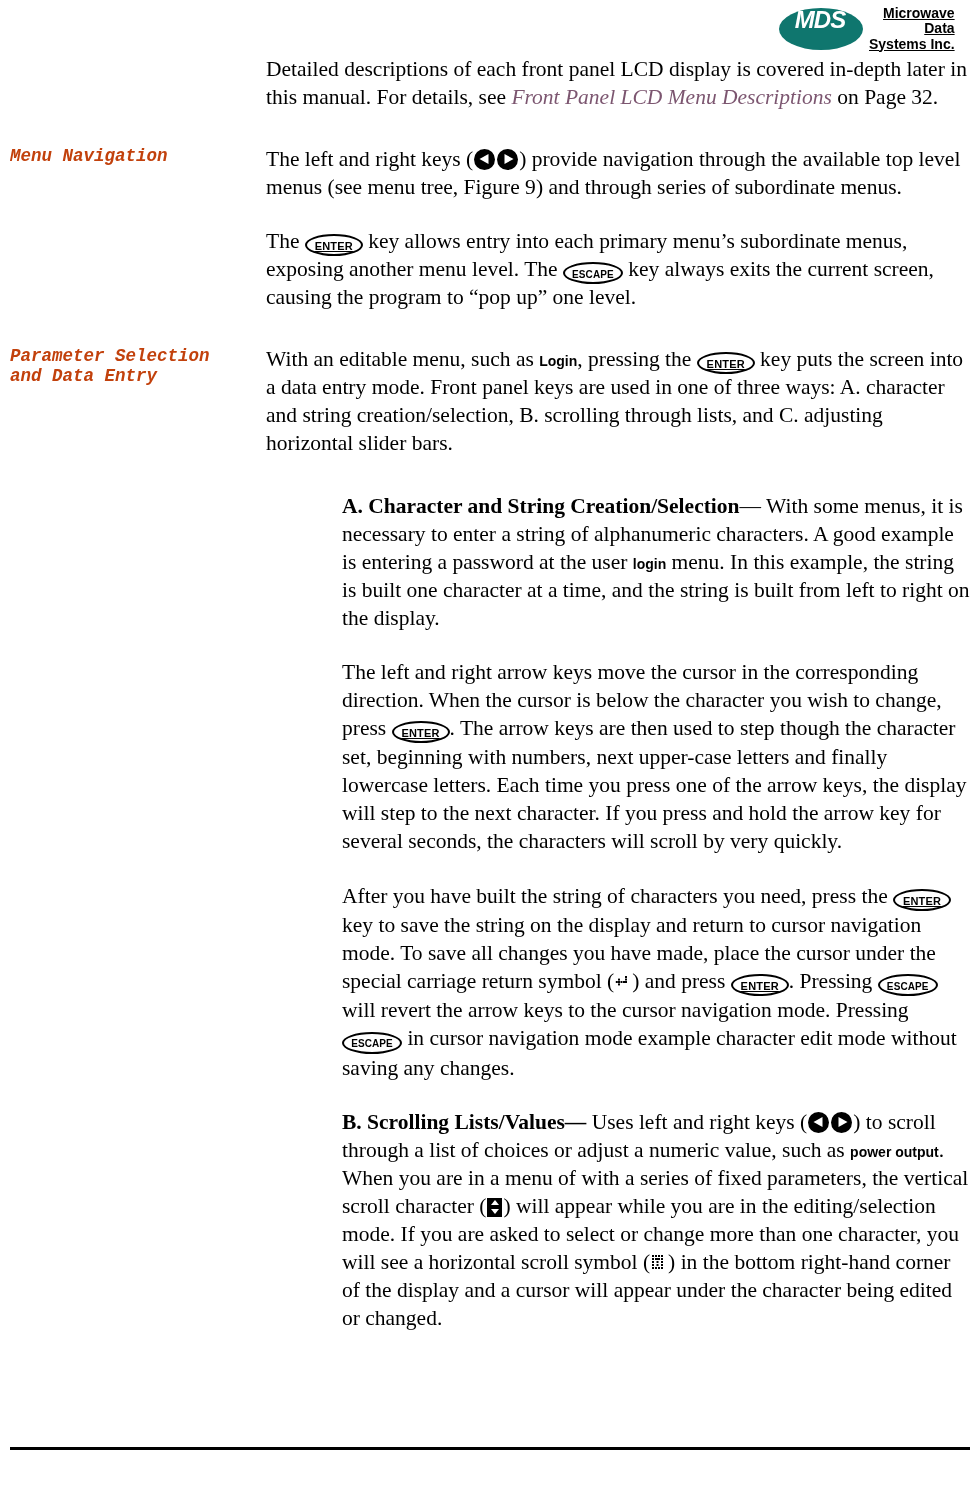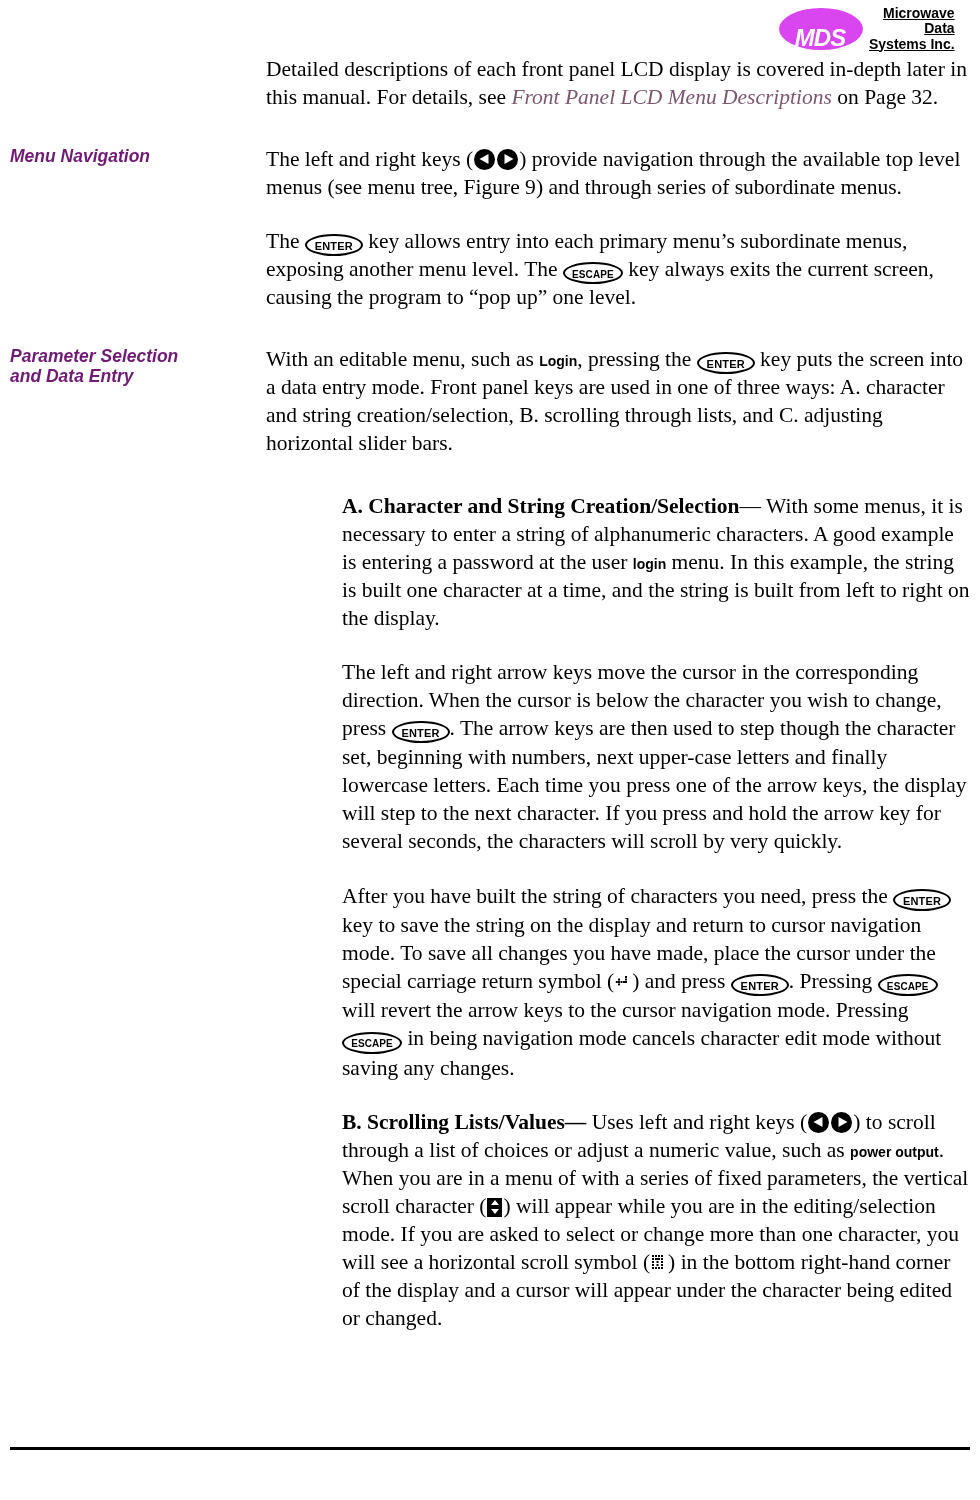--- a/index.html
+++ b/index.html
@@ -24,24 +24,24 @@
     left: 779px;
     width: 196px;
     height: 50px;
     display: flex;
     align-items: center;
     gap: 6px;
   }
   .logo-ellipse {
     width: 84px;
     height: 42px;
-    background: #d946ef;
+    background: #0f766e;
     border-radius: 50%;
     display: flex;
-    align-items: flex-end;
+    align-items: flex-start;
     justify-content: center;
     flex: none;
   }
   .logo-ellipse span {
     color: #ffffff;
     font-family: "Liberation Sans", "DejaVu Sans", sans-serif;
     font-weight: bold;
     font-style: italic;
     font-size: 24px;
     letter-spacing: -1px;
@@ -68,26 +68,26 @@
   .row {
     position: relative;
     padding-left: 266px;
     padding-right: 10px;
   }
   .sidehead {
     position: absolute;
     left: 10px;
     top: 0;
     width: 248px;
-    font-family: Liberation Sans, sans-serif;
+    font-family: Liberation Mono, monospace;
     font-weight: bold;
     font-style: italic;
     font-size: 17.5px;
     line-height: 1.15;
-    color: #701a75;
+    color: #c2410c;
   }
   p.body {
     margin: 0;
     font-size: 21.5px;
     line-height: 1.30;
     text-align: left;
   }
   .indent {
     padding-left: 342px;
     padding-right: 8px;
@@ -130,20 +130,21 @@
     line-height: 1;
     white-space: nowrap;
   }
   .key-enter {
     width: 58px;
     height: 22px;
     font-size: 11px;
     padding-top: 5px;
     box-sizing: border-box;
     letter-spacing: 0.2px;
+    text-decoration: underline;
   }
   .key-escape {
     width: 60px;
     height: 22px;
     font-size: 10px;
     padding-top: 5.5px;
     box-sizing: border-box;
     letter-spacing: 0.1px;
   }
   .key-arrow {
@@ -290,21 +291,21 @@
           <rect x="10" y="2" width="2" height="2"></rect>
               <rect x="10" y="4.5" width="2" height="2"></rect>
           <rect x="10" y="7" width="2" height="2"></rect>
           <rect x="3" y="7" width="2" height="2"></rect>
               <rect x="5.5" y="7" width="2" height="2"></rect>
           <rect x="8" y="7" width="2" height="2"></rect>
           <rect x="3" y="4.6" width="2" height="2"></rect>
           <rect x="3" y="9.4" width="2" height="2"></rect>
           <rect x="0.8" y="7" width="2" height="2"></rect>
         </g>
-          </svg></span><span>) and press </span><span class="key-oval key-enter">ENTER</span><span>. Pressing </span><span class="key-oval key-escape">ESCAPE</span><span> will revert the arrow keys to the cursor navigation mode. Pressing </span><span class="key-oval key-escape">ESCAPE</span><span> in being navigation mode cancels character edit mode without saving any changes.</span></p>
+          </svg></span><span>) and press </span><span class="key-oval key-enter">ENTER</span><span>. Pressing </span><span class="key-oval key-escape">ESCAPE</span><span> will revert the arrow keys to the cursor navigation mode. Pressing </span><span class="key-oval key-escape">ESCAPE</span><span> in cursor navigation mode example character edit mode without saving any changes.</span></p>
   </div>
 
   <div class="gap-m"></div>
 
   <div class="indent">
     <p class="sub"><span class="runin">B. Scrolling Lists/Values—</span><span> Uses left and right keys (</span><span class="key-arrow left"></span><span class="key-arrow right"></span><span>) to scroll through a list of choices or adjust a numeric value, such as </span><span class="uiname">power output</span><span>. When you are in a menu of with a series of fixed parameters, the vertical scroll character (</span><span class="glyph-vscroll"></span><span>) will appear while you are in the editing/selection mode. If you are asked to select or change more than one character, you will see a horizontal scroll symbol (</span><span class="glyph-hscroll"><svg viewBox="0 0 16 18" width="16" height="18" aria-hidden="true">
             <g fill="#000">
           <rect x="1" y="1" width="2" height="2"></rect>
               <rect x="4" y="1" width="2" height="2"></rect>
           <rect x="7" y="1" width="2" height="2"></rect>

